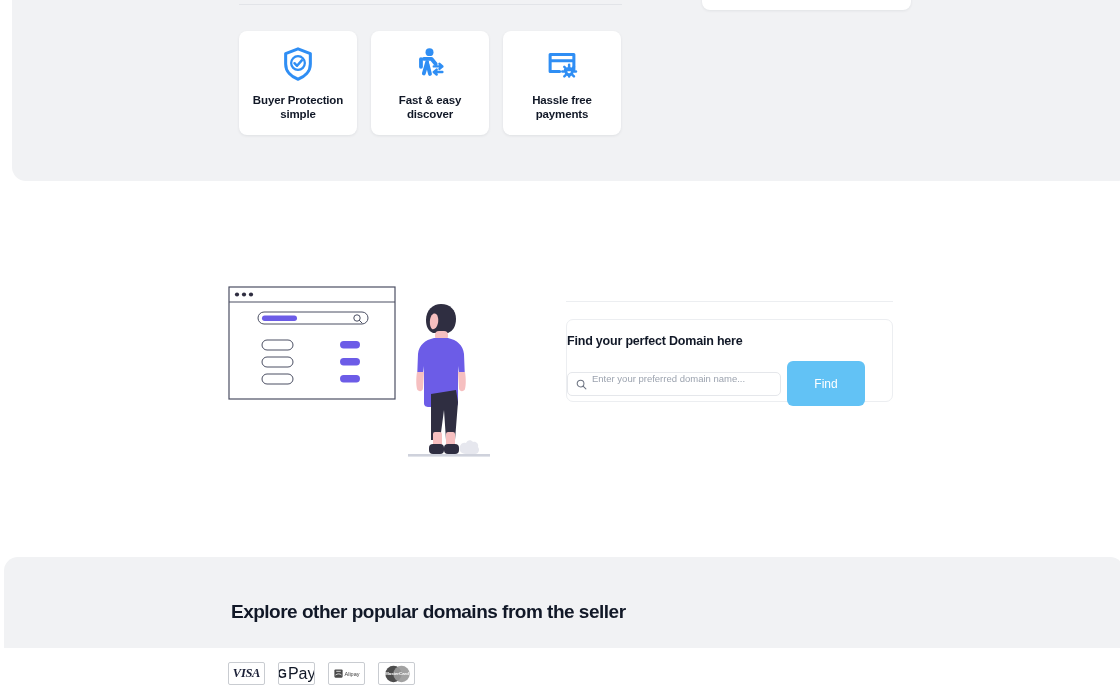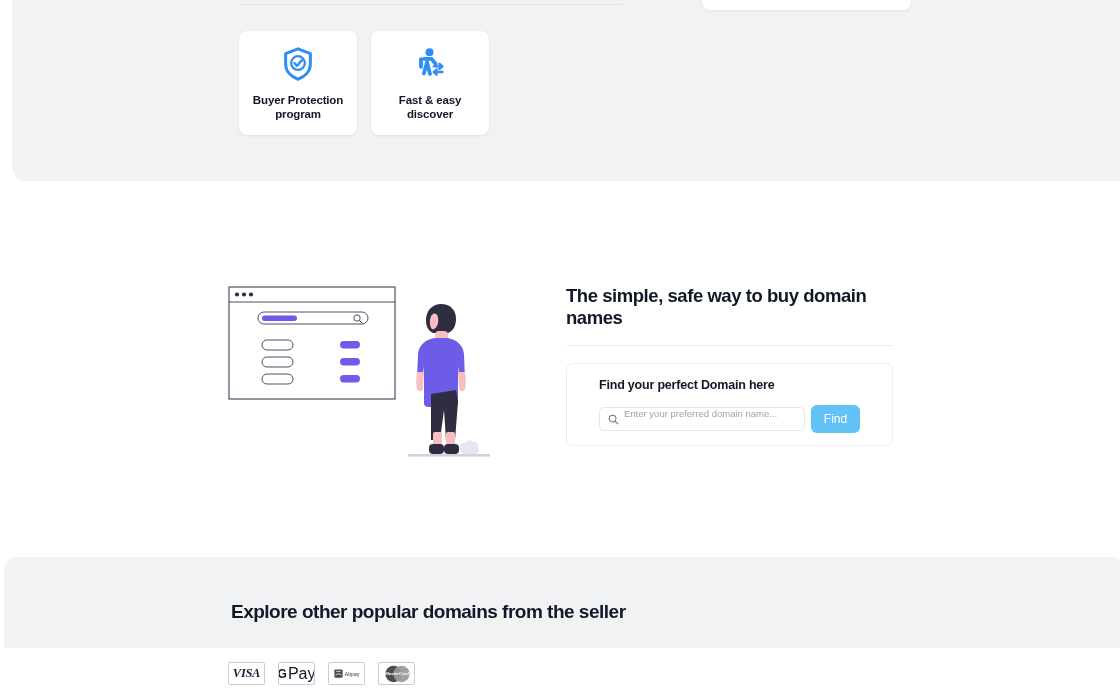--- a/index.html
+++ b/index.html
@@ -55,37 +55,37 @@
   }
   .hero-sub {
     margin-top: 11px; font-size: 10.5px; color: #4b5563; line-height: 1.55;
     max-width: 300px;
   }
   .hero-divider { margin-top: 16px; width: 327px; height: 1px; background: #eceef1; }
 
   .search-card {
     margin-top: 17px; width: 327px; height: 83px;
     background: #ffffff; border: 1px solid #eceef1; border-radius: 7px;
-    padding: 14px 32px;
+    padding: 14px 0;
   }
   .search-card-title { font-size: 12.5px; font-weight: bold; color: #111827; letter-spacing: -.2px; }
   .search-row { margin-top: 13px; display: flex; align-items: center; gap: 6px; }
   .search-box {
     position: relative; width: 214px; height: 24px;
     border: 1px solid #e5e7eb; border-radius: 5px; background: #fff;
     display: flex; align-items: flex-start; padding-left: 24px;
   }
   .search-glass { position: absolute; left: 8px; top: 6px; width: 11px; height: 11px; }
   .search-input {
     border: 0; outline: 0; width: 180px; font-size: 9.5px; color: #6b7280;
     font-family: "Liberation Sans", sans-serif; background: transparent;
   }
   .search-input::placeholder { color: #9ca3af; }
   .find-btn {
-    width: 78px; height: 28px; border: 0; border-radius: 6px;
+    width: 78px; height: 45px; border: 0; border-radius: 6px;
     background: #62c2f5; color: #ffffff; font-size: 12px;
     font-family: "Liberation Sans", sans-serif; cursor: pointer;
   }
 
   
   .section-grey-bottom {
     position: absolute; left: 4px; top: 557px; width: 1120px; height: 91px;
     background: #f1f2f4;
     border-top-left-radius: 14px; border-top-right-radius: 14px;
   }
@@ -127,40 +127,61 @@
     <div class="features">
 
       <div class="feature-card">
         <svg class="feature-icon" viewBox="0 0 40 40">
           <path d="M20 4 L33 9 V20 C33 28 27 33.5 20 36 C13 33.5 7 28 7 20 V9 Z" fill="none" stroke="#2f8ef4" stroke-width="3.2" stroke-linejoin="round"></path>
           <circle cx="20" cy="19" r="7.2" fill="none" stroke="#2f8ef4" stroke-width="2.4"></circle>
           <path d="M16.3 19.2 L19 21.9 L24 16.2" fill="none" stroke="#2f8ef4" stroke-width="2.6" stroke-linecap="round" stroke-linejoin="round"></path>
         </svg>
         <div class="feature-label">
           <span>Buyer Protection</span><br>
-          <span>program</span>
+          <span>simple</span>
         </div>
       </div>
 
       <div class="feature-card">
         <svg class="feature-icon" viewBox="0 0 40 40">
           <circle cx="19.5" cy="7.5" r="4.2" fill="#2f8ef4"></circle>
           <path d="M13.5 14.5 h8 l4.5 5.5" fill="none" stroke="#2f8ef4" stroke-width="4" stroke-linecap="round" stroke-linejoin="round"></path>
           <path d="M10.5 15 v8" fill="none" stroke="#2f8ef4" stroke-width="4" stroke-linecap="round"></path>
           <path d="M17 18 L13.5 30" fill="none" stroke="#2f8ef4" stroke-width="4" stroke-linecap="round"></path>
           <path d="M17.5 20.5 L20 30.5" fill="none" stroke="#2f8ef4" stroke-width="4" stroke-linecap="round"></path>
           <path d="M24 22.5 h9 M33 22.5 l-3 -2.6 M33 22.5 l-3 2.6" fill="none" stroke="#2f8ef4" stroke-width="2.6" stroke-linecap="round" stroke-linejoin="round"></path>
           <path d="M33 28.5 h-9 M24 28.5 l3 -2.6 M24 28.5 l3 2.6" fill="none" stroke="#2f8ef4" stroke-width="2.6" stroke-linecap="round" stroke-linejoin="round"></path>
         </svg>
         <div class="feature-label">
           <span>Fast &amp; easy</span><br>
           <span>discover</span>
         </div>
       </div>
 
+      <div class="feature-card">
+        <svg class="feature-icon" viewBox="0 0 40 40">
+          <path d="M7.5 10 h25 v16 h-9 M7.5 10 v18 h10" fill="none" stroke="#2f8ef4" stroke-width="3.2" stroke-linecap="round" stroke-linejoin="round"></path>
+          <path d="M8 16.5 h24" stroke="#2f8ef4" stroke-width="3.2" stroke-linecap="round"></path>
+          <circle cx="27.5" cy="28" r="3.4" fill="none" stroke="#2f8ef4" stroke-width="3"></circle>
+          <g stroke="#2f8ef4" stroke-width="2.6" stroke-linecap="round">
+            <path d="M27.5 20.8 v2"></path>
+              <path d="M27.5 33.2 v-2"></path>
+            <path d="M20.3 28 h2"></path>
+              <path d="M34.7 28 h-2"></path>
+            <path d="M22.4 22.9 l1.4 1.4"></path>
+              <path d="M32.6 33.1 l-1.4 -1.4"></path>
+            <path d="M32.6 22.9 l-1.4 1.4"></path>
+              <path d="M22.4 33.1 l1.4 -1.4"></path>
+          </g>
+        </svg>
+        <div class="feature-label">
+          <span>Hassle free</span><br>
+          <span>payments</span>
+        </div>
+      </div>
 
     </div>
   </div>
 
   <div class="hero">
 
     <svg class="illustration" viewBox="0 0 265 180">
 
       <rect x="1" y="1" width="166" height="112" fill="#ffffff" stroke="#4b4f63" stroke-width="1.2"></rect>
       <line x1="1" y1="16" x2="167" y2="16" stroke="#4b4f63" stroke-width="1.2"></line>
@@ -198,21 +219,20 @@
       <path d="M203 108 l25 -4 l2 12 l-3 38 l-9 0 l-2 -30 l-4 30 l-9 0 z" fill="#2f2e41"></path>
 
       <rect x="205" y="146" width="9" height="14" rx="2" fill="#f6bfc0"></rect>
       <rect x="218" y="146" width="9" height="14" rx="2" fill="#f6bfc0"></rect>
 
       <rect x="201" y="158" width="15" height="10" rx="4" fill="#2f2e41"></rect>
       <rect x="216" y="158" width="15" height="10" rx="4" fill="#2f2e41"></rect>
     </svg>
 
     <div class="hero-right">
-      <div class="hero-title">The simple, safe way to buy domain names</div>
       <div class="hero-divider"></div>
 
       <div class="search-card">
         <div class="search-card-title">Find your perfect Domain here</div>
         <div class="search-row">
           <div class="search-box">
             <svg class="search-glass" viewBox="0 0 14 14">
               <circle cx="5.8" cy="5.8" r="4.3" fill="none" stroke="#6b7280" stroke-width="1.3"></circle>
               <line x1="9" y1="9" x2="12.6" y2="12.6" stroke="#6b7280" stroke-width="1.3" stroke-linecap="round"></line>
             </svg>

